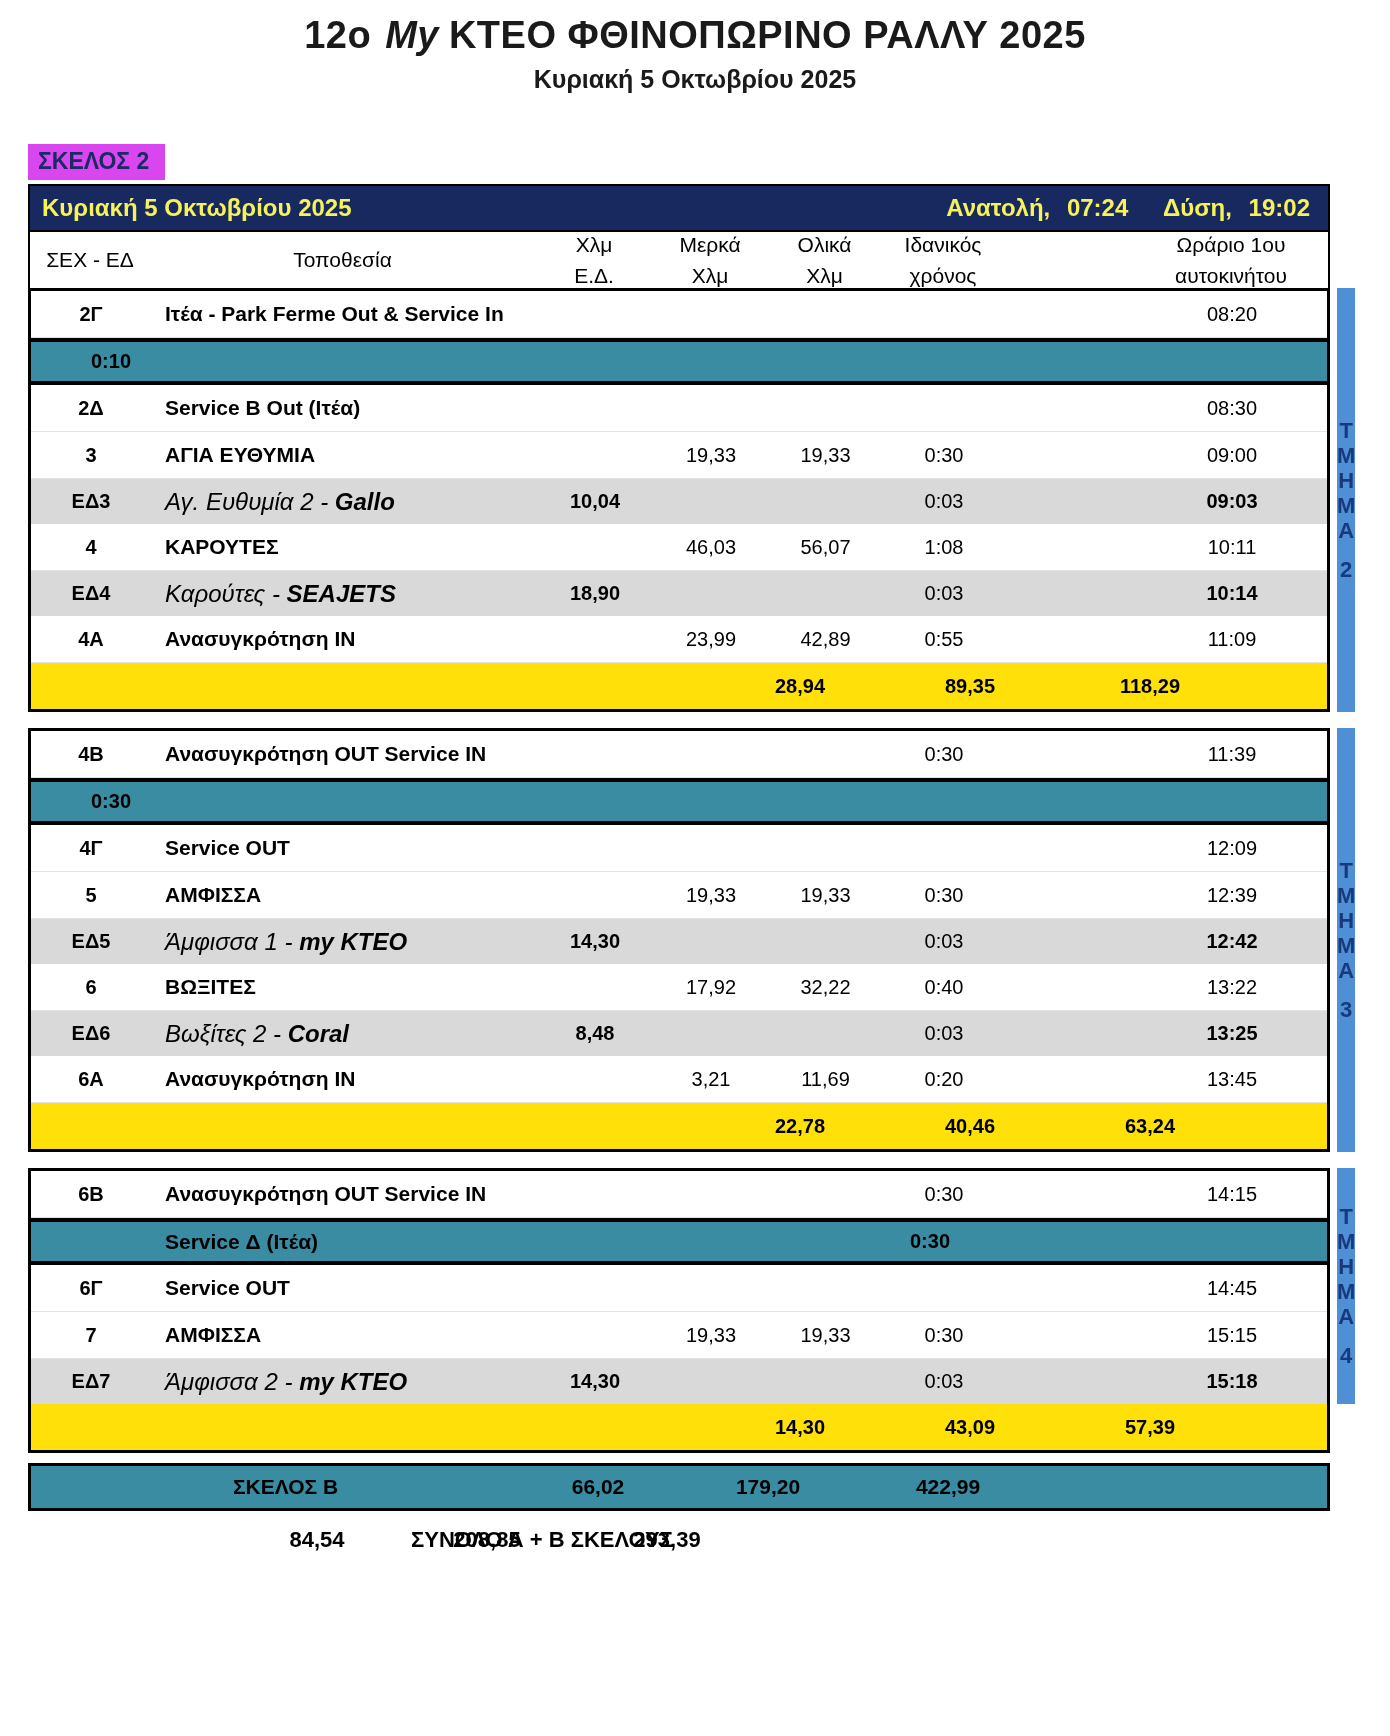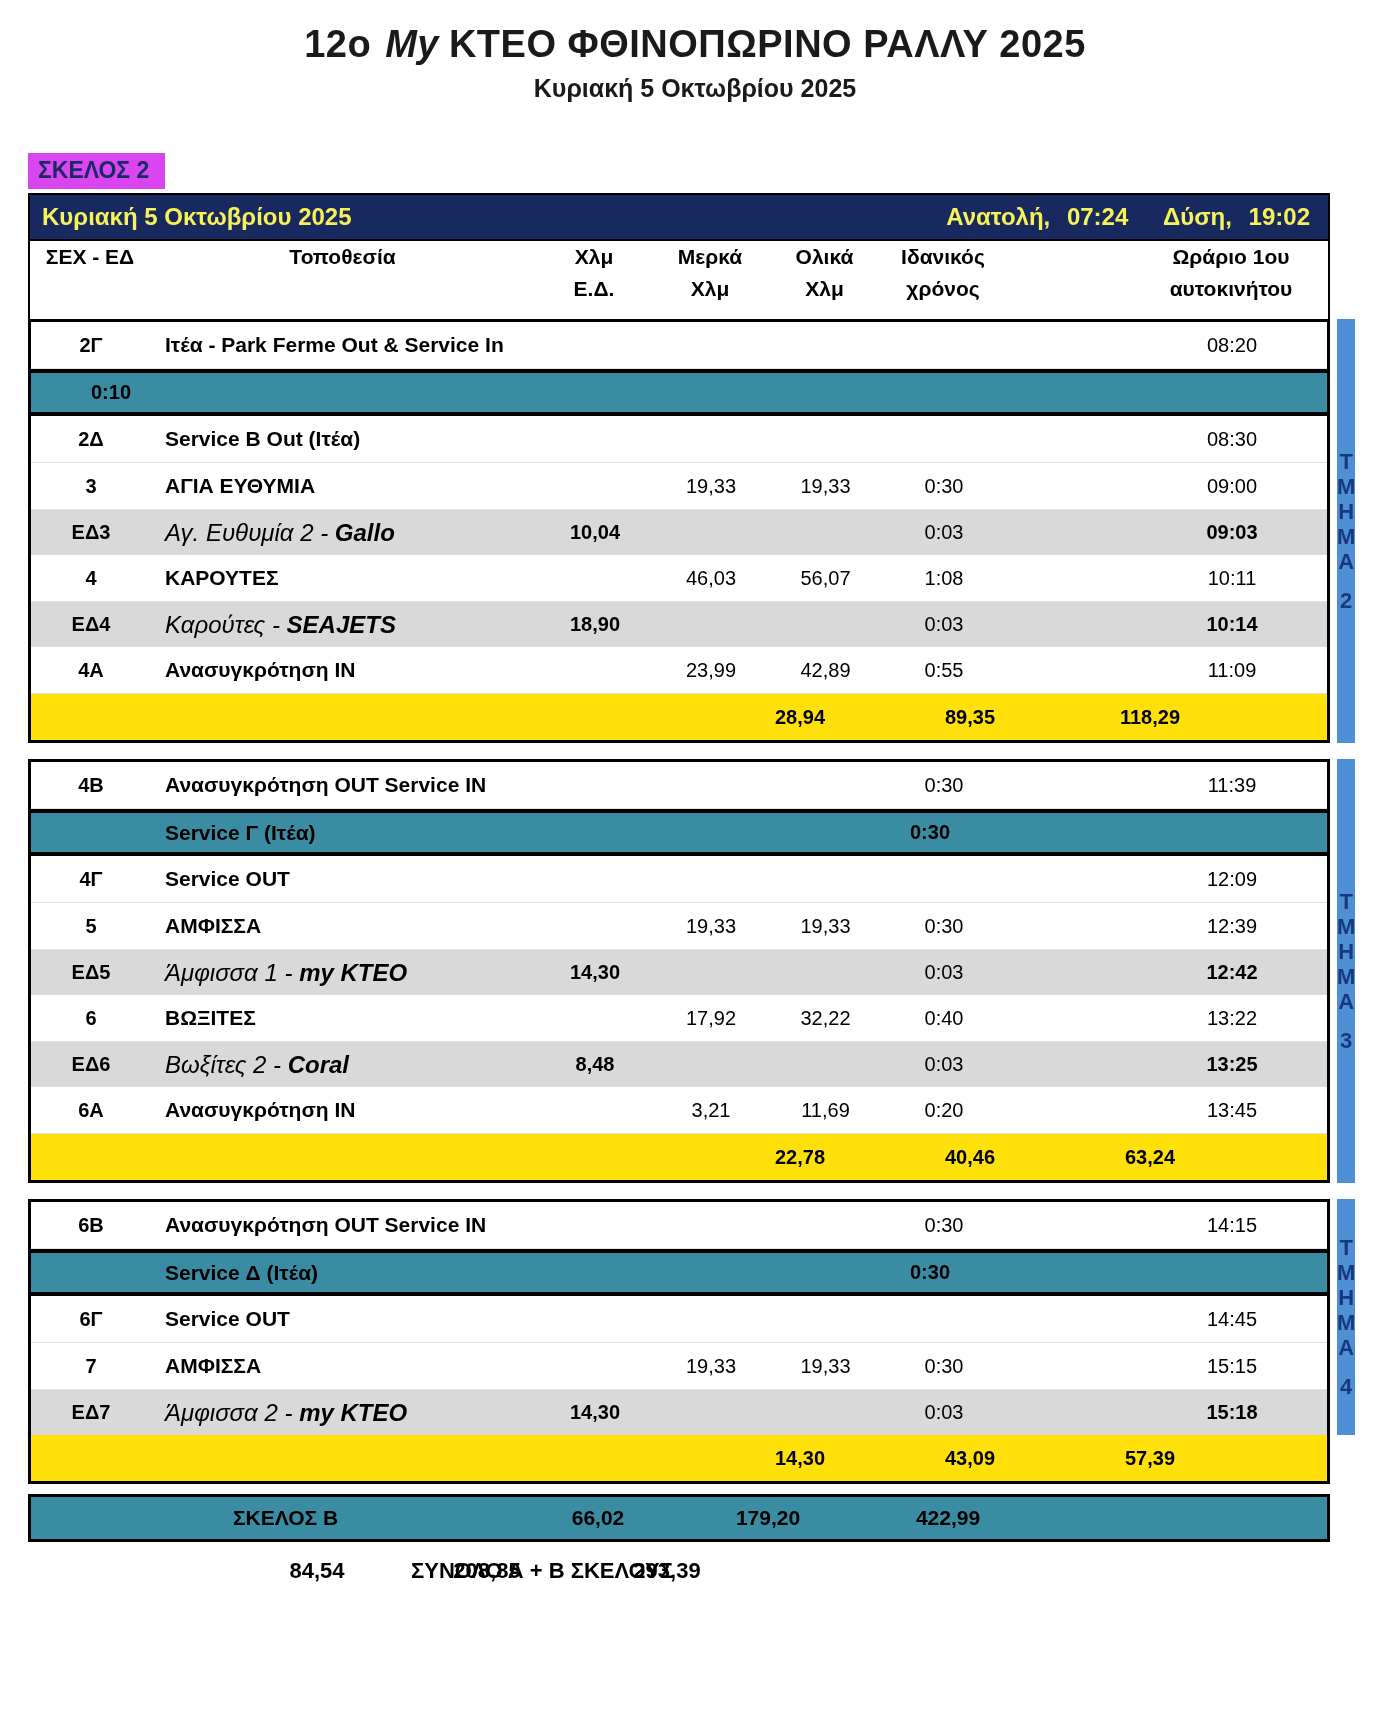--- a/index.html
+++ b/index.html
@@ -4,21 +4,21 @@
 <style>
   * { box-sizing: border-box; }
   html,body { margin:0; padding:0; }
   body {
     width:1390px; height:1736px;
     background:#ffffff;
     font-family:"Liberation Sans", sans-serif;
     color:#000;
     overflow:hidden;
   }
-  .page { padding-top:23px; }
+  .page { padding-top:14px; }
 
   
   .title {
     text-align:center; font-size:38px; font-weight:bold;
     letter-spacing:0.5px; color:#1a1a1a;
   }
   .title .t-num { margin-right:14px; }
   .title .brand { font-style:italic; margin-right:10px; }
   .subtitle {
     text-align:center; font-size:25px; font-weight:bold;
@@ -40,24 +40,24 @@
     width:1302px; height:48px;
     background:#17295e; border:2px solid #000;
     display:flex; align-items:center; justify-content:space-between;
     color:#f7f258; font-size:24px; font-weight:bold;
     padding:0 18px 0 12px;
   }
   .d-sun span { margin-left:10px; }
   .d-sun .d-gap { margin-left:28px; }
 
   .colhead {
-    width:1302px; height:78px; background:#fff;
+    width:1302px; height:56px; background:#fff;
     border-left:2px solid #000; border-right:2px solid #000;
-    display:flex; align-items:flex-start;
-    font-size:21px; font-weight:bold;
+    display:flex; align-items:center;
+    font-size:21px; font-weight:normal;
   }
   .colhead .ch { text-align:center; line-height:1.5; }
 
   
   .c-code  { width:120px; text-align:center; }
   .c-loc   { width:385px; text-align:left; padding-left:14px; }
   .c-km    { width:118px; text-align:center; }
   .c-part  { width:114px; text-align:center; }
   .c-tot   { width:115px; text-align:center; }
   .c-ideal { width:122px; text-align:center; }
@@ -279,21 +279,20 @@
               <div class="c-code">4B</div>
               <div class="c-loc">Ανασυγκρότηση OUT Service IN</div>
               <div class="c-km num"></div>
               <div class="c-part num"></div>
               <div class="c-tot num"></div>
               <div class="c-ideal num">0:30</div>
               <div class="c-sp"></div>
               <div class="c-time num">11:39</div>
             </div>
             <div class="row service">
-              <div class="sv-label">Service Γ (Ιτέα)</div>
               <div class="sv-ideal num">0:30</div>
               <div class="sv-rest"></div>
             </div>
             <div class="row normal">
               <div class="c-code">4Γ</div>
               <div class="c-loc">Service OUT</div>
               <div class="c-km num"></div>
               <div class="c-part num"></div>
               <div class="c-tot num"></div>
               <div class="c-ideal num"></div>

